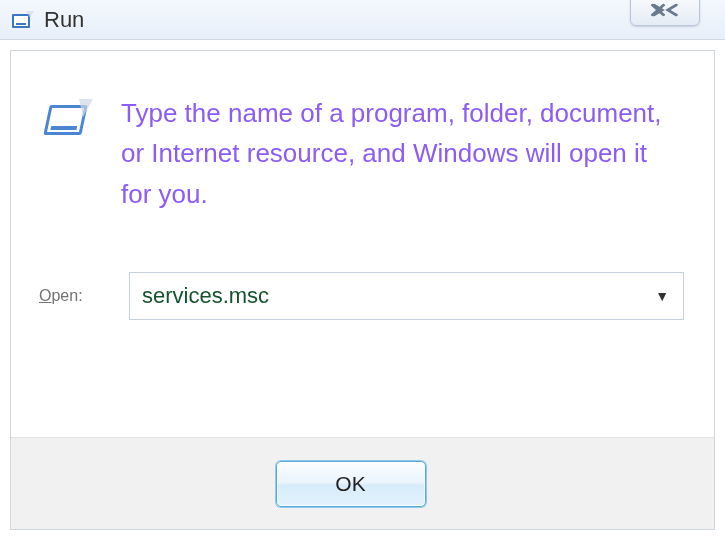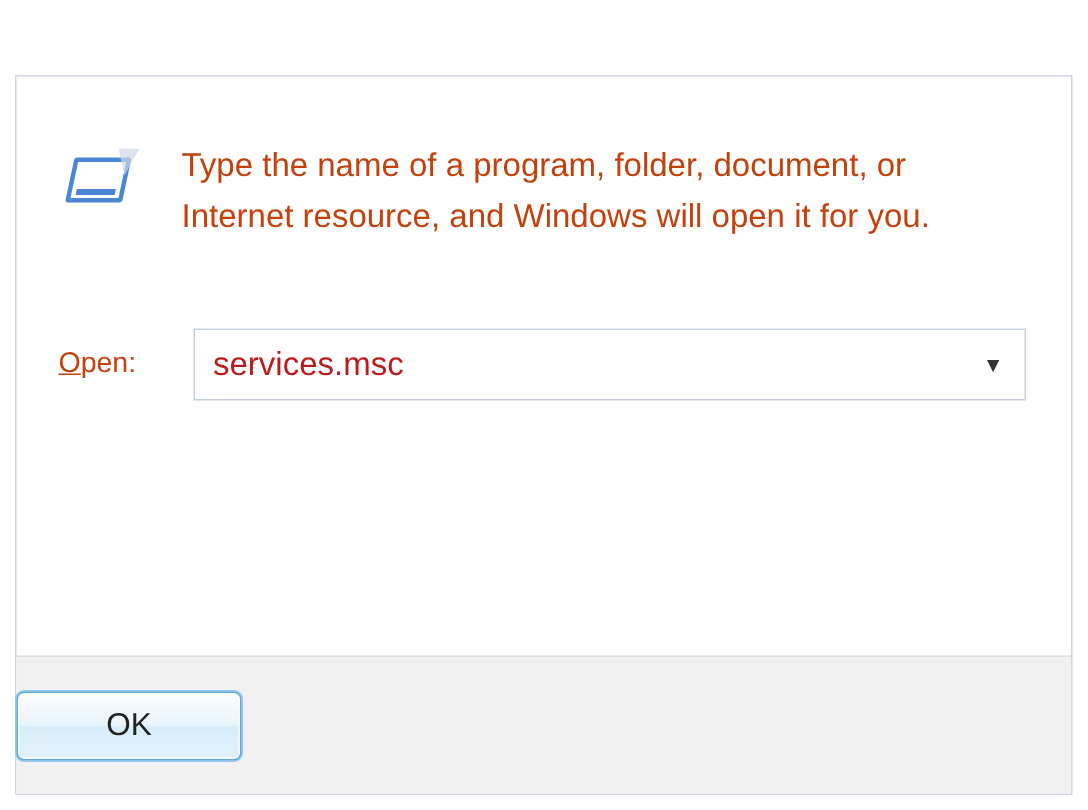--- a/index.html
+++ b/index.html
@@ -72,52 +72,52 @@
       display: flex;
       align-items: flex-start;
       padding: 42px 30px 0 28px;
       gap: 28px;
     }
     .run-logo {
       flex: 0 0 auto;
       margin-top: 6px;
     }
     .description-text {
-      font-size: 22px;
-      color: #c2410c;
+      font-size: 26px;
+      color: #8b5cf6;
       line-height: 1.55;
     }
 
     .input-row {
       display: flex;
       align-items: center;
       padding: 58px 30px 0 28px;
       gap: 26px;
     }
     .open-label {
-      font-size: 19px;
-      color: #c2410c;
+      font-size: 16px;
+      color: #737373;
       min-width: 64px;
     }
     .open-label .underline { text-decoration: underline; }
     .combo {
       flex: 1;
       height: 48px;
       border: 1px solid #c6d1e0;
       background: #fff;
       display: flex;
       align-items: center;
       padding: 0 12px;
       position: relative;
     }
     .combo-input {
       border: none;
       outline: none;
       font-size: 22px;
-      color: #b91c1c;
+      color: #14532d;
       width: 100%;
       background: transparent;
       font-family: inherit;
     }
     .combo-arrow {
       position: absolute;
       right: 14px;
       top: 50%;
       transform: translateY(-50%);
       font-size: 14px;
@@ -126,21 +126,21 @@
 
     
     .button-row {
       position: absolute;
       left: 0; right: 0; bottom: 0;
       height: 92px;
       background: #f1f1f1;
       border-top: 1px solid #e0e0e0;
       display: flex;
       align-items: center;
-      justify-content: flex-start;
+      justify-content: center;
       gap: 18px;
       padding-right: 24px;
     }
     .btn {
       min-width: 150px;
       height: 46px;
       border: 1px solid #9aa7b7;
       border-radius: 5px;
       background: linear-gradient(to bottom, #fdfefe 0%, #eef2f7 48%, #e3e9f1 52%, #eaf0f7 100%);
       font-size: 21px;
@@ -154,20 +154,43 @@
       box-shadow: 0 0 0 1px #8fc9ee, inset 0 0 0 1px rgba(255,255,255,.8);
       background: linear-gradient(to bottom, #fafdff 0%, #e9f4fc 48%, #d7ecfa 52%, #e3f2fc 100%);
     }
     .btn .underline { text-decoration: underline; }
   </style>
 </head>
 <body>
 
 <div class="window">
 
+  <div class="titlebar">
+    <span class="titlebar-icon">
+      <svg width="22" height="18" viewBox="0 0 22 18">
+        <rect x="0" y="3" width="18" height="14" rx="1" fill="#3a76c4"></rect>
+        <rect x="2" y="5" width="14" height="10" fill="#fff"></rect>
+        <rect x="4" y="12" width="10" height="2" fill="#3a76c4"></rect>
+        <path d="M14 0 L22 0 L18 7 Z" fill="#d0d8e4" opacity="0.6"></path>
+      </svg>
+    </span>
+    <span class="titlebar-title">Run</span>
+
+    <div class="close-btn">
+      <span class="close-x">
+        <svg width="22" height="14" viewBox="0 0 22 14">
+          <path d="M2 2 L10 12 M10 2 L2 12" stroke="#6a7a8f" stroke-width="2.2" stroke-linecap="round"></path>
+          <path d="M12 2 L20 12 M20 2 L12 12" stroke="#6a7a8f" stroke-width="2.2" stroke-linecap="round" opacity="0"></path>
+
+          <path d="M3 2 L9 7 L3 12" stroke="#6a7a8f" stroke-width="2.4" fill="none" stroke-linecap="round"></path>
+          <path d="M19 2 L13 7 L19 12" stroke="#6a7a8f" stroke-width="2.4" fill="none" stroke-linecap="round"></path>
+        </svg>
+      </span>
+    </div>
+  </div>
 
   <div class="dialog-body">
 
     <div class="description-row">
       <span class="run-logo">
         <svg width="54" height="46" viewBox="0 0 54 46">
           <g transform="skewX(-12)">
             <rect x="12" y="6" width="38" height="30" rx="2" fill="#4a86d4"></rect>
             <rect x="15" y="9" width="32" height="24" fill="#ffffff"></rect>
             <rect x="18" y="27" width="26" height="4" fill="#4a86d4"></rect>

